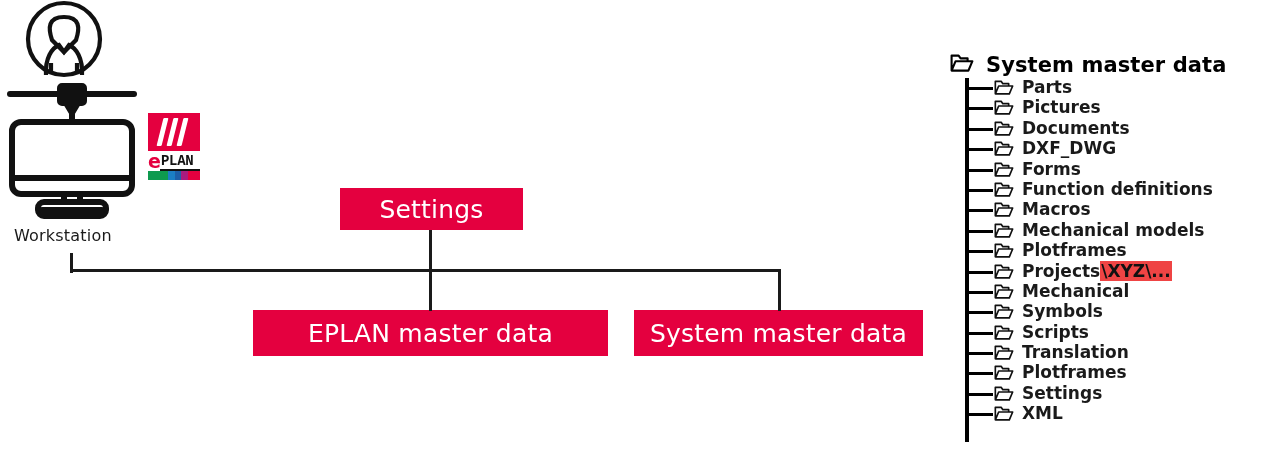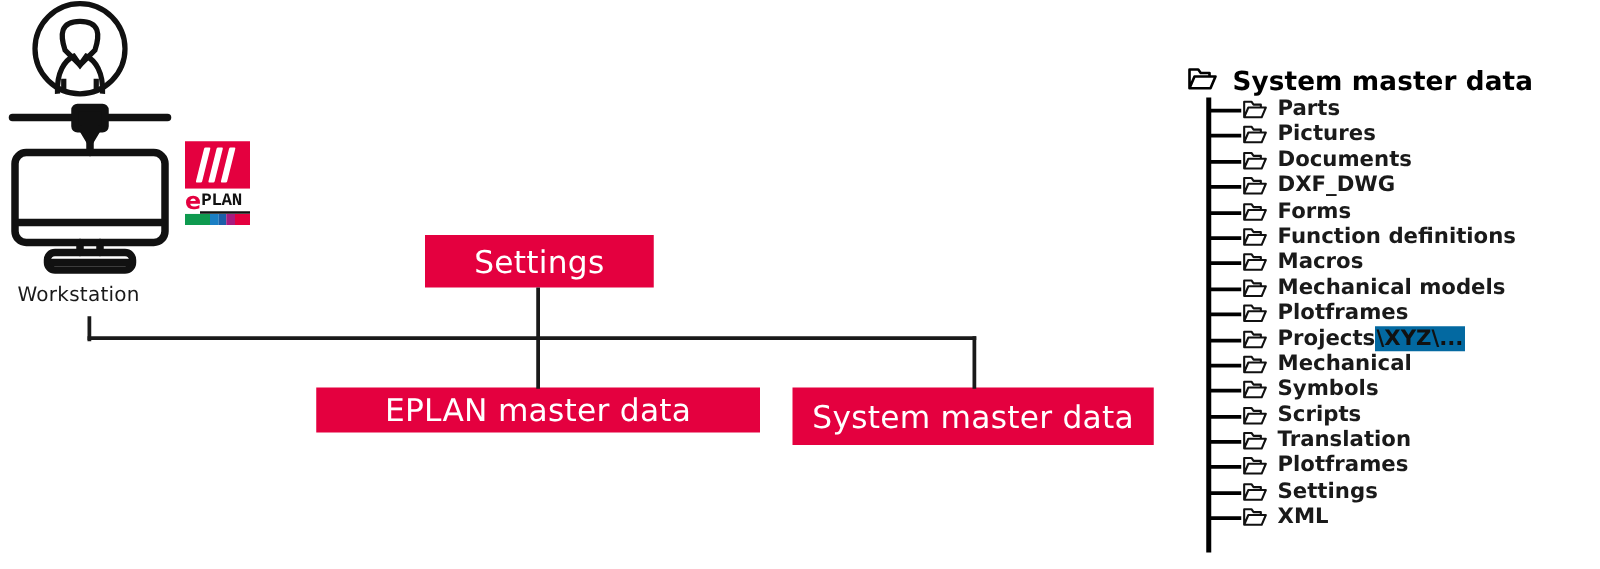--- a/index.html
+++ b/index.html
@@ -133,21 +133,21 @@
   #box-settings {
     left: 340px;
     top: 188px;
     width: 183px;
     height: 42px;
   }
   #box-eplan-master-data {
     left: 253px;
     top: 310px;
     width: 355px;
-    height: 36px;
+    height: 46px;
   }
   #box-system-master-data {
     left: 634px;
     top: 310px;
     width: 289px;
     height: 46px;
   }
 
   
   .conn {
@@ -222,21 +222,21 @@
   .tree-item .tree-label {
     position: absolute;
     left: 72px;
     top: -1px;
     font-size: 17px;
     line-height: 21px;
     color: #1a1a1a;
     white-space: nowrap;
   }
   .tree-label .hl {
-    background: #0369a1;
+    background: #ef4444;
     color: #111111;
     padding: 0 1px;
   }
 </style>
 </head>
 <body>
 
 <div id="workstation-group">
 
   <div id="person-icon">

